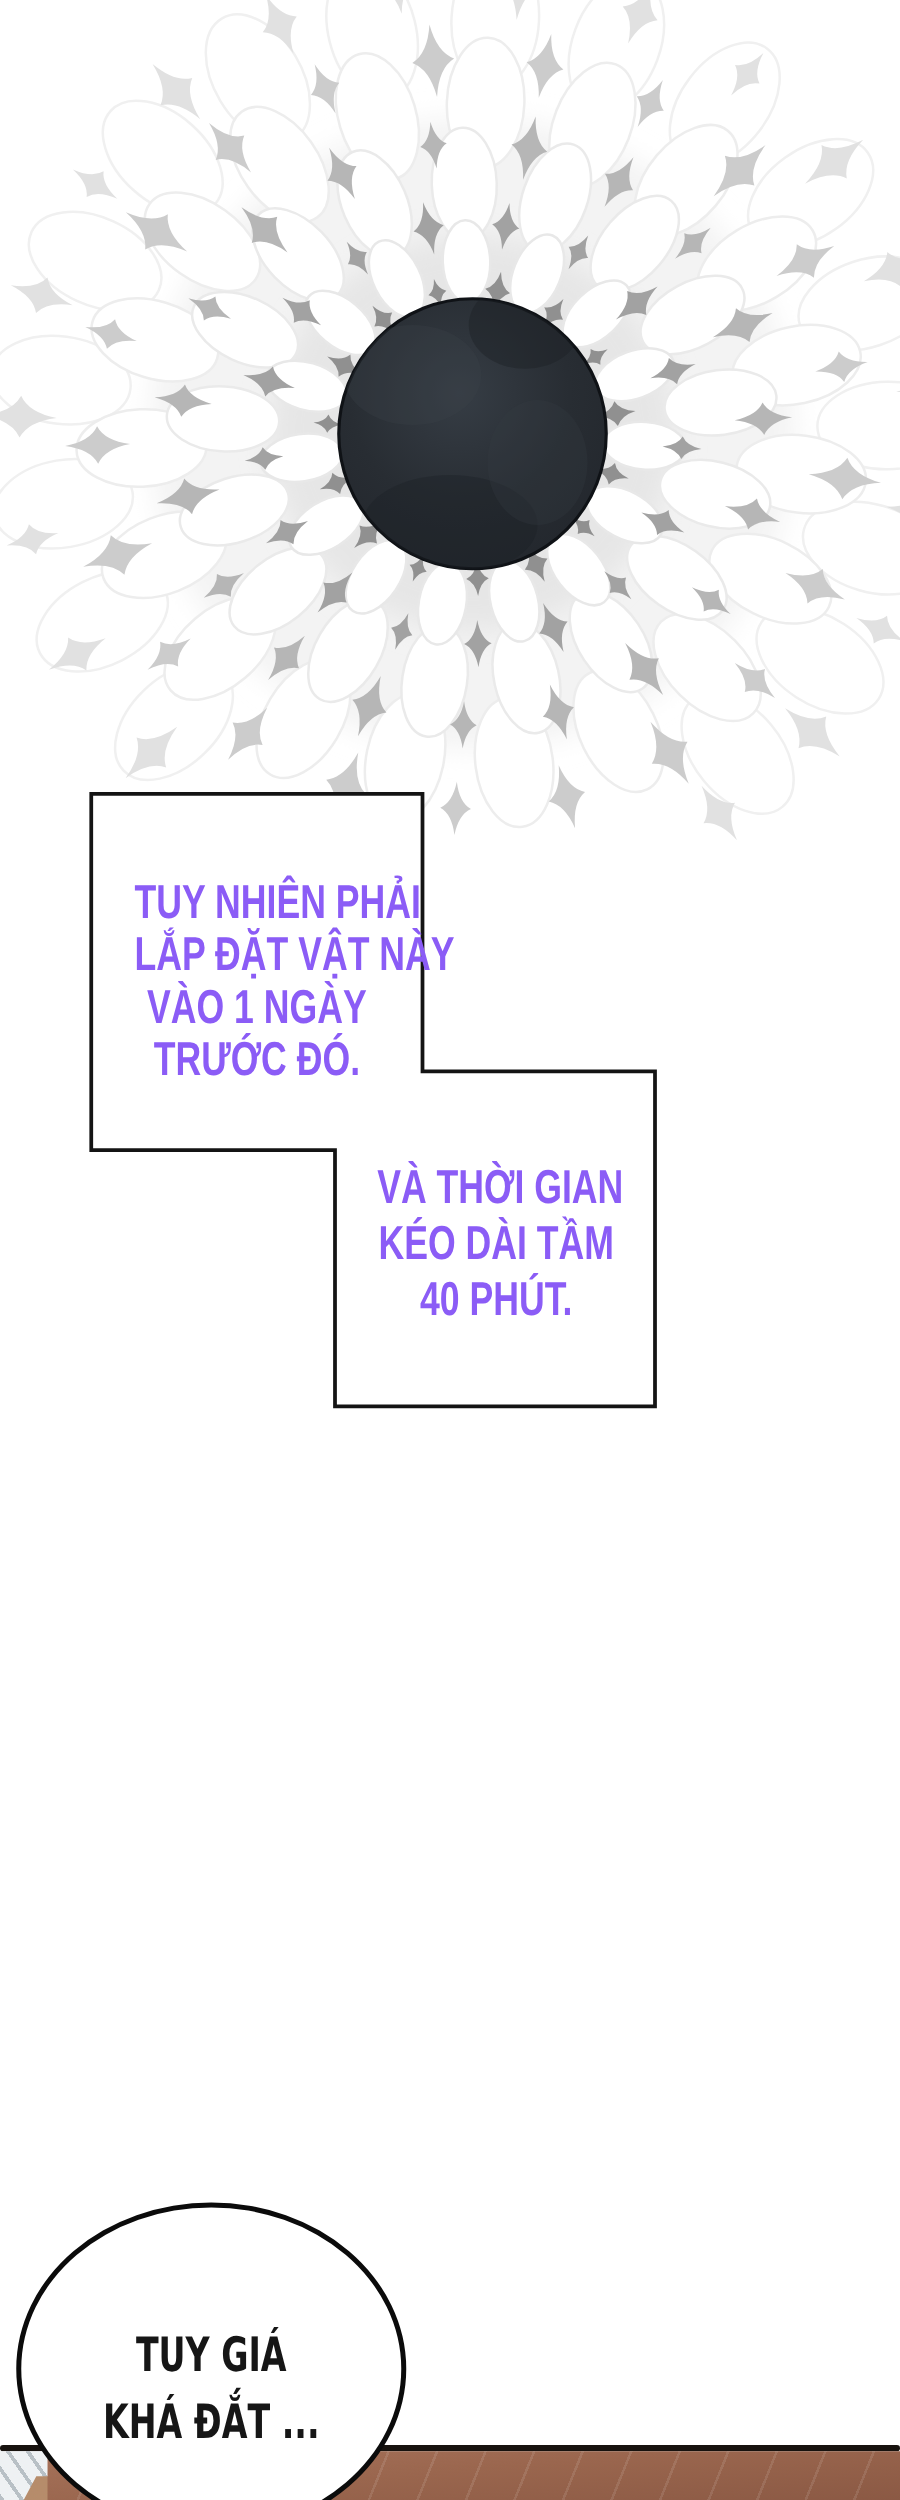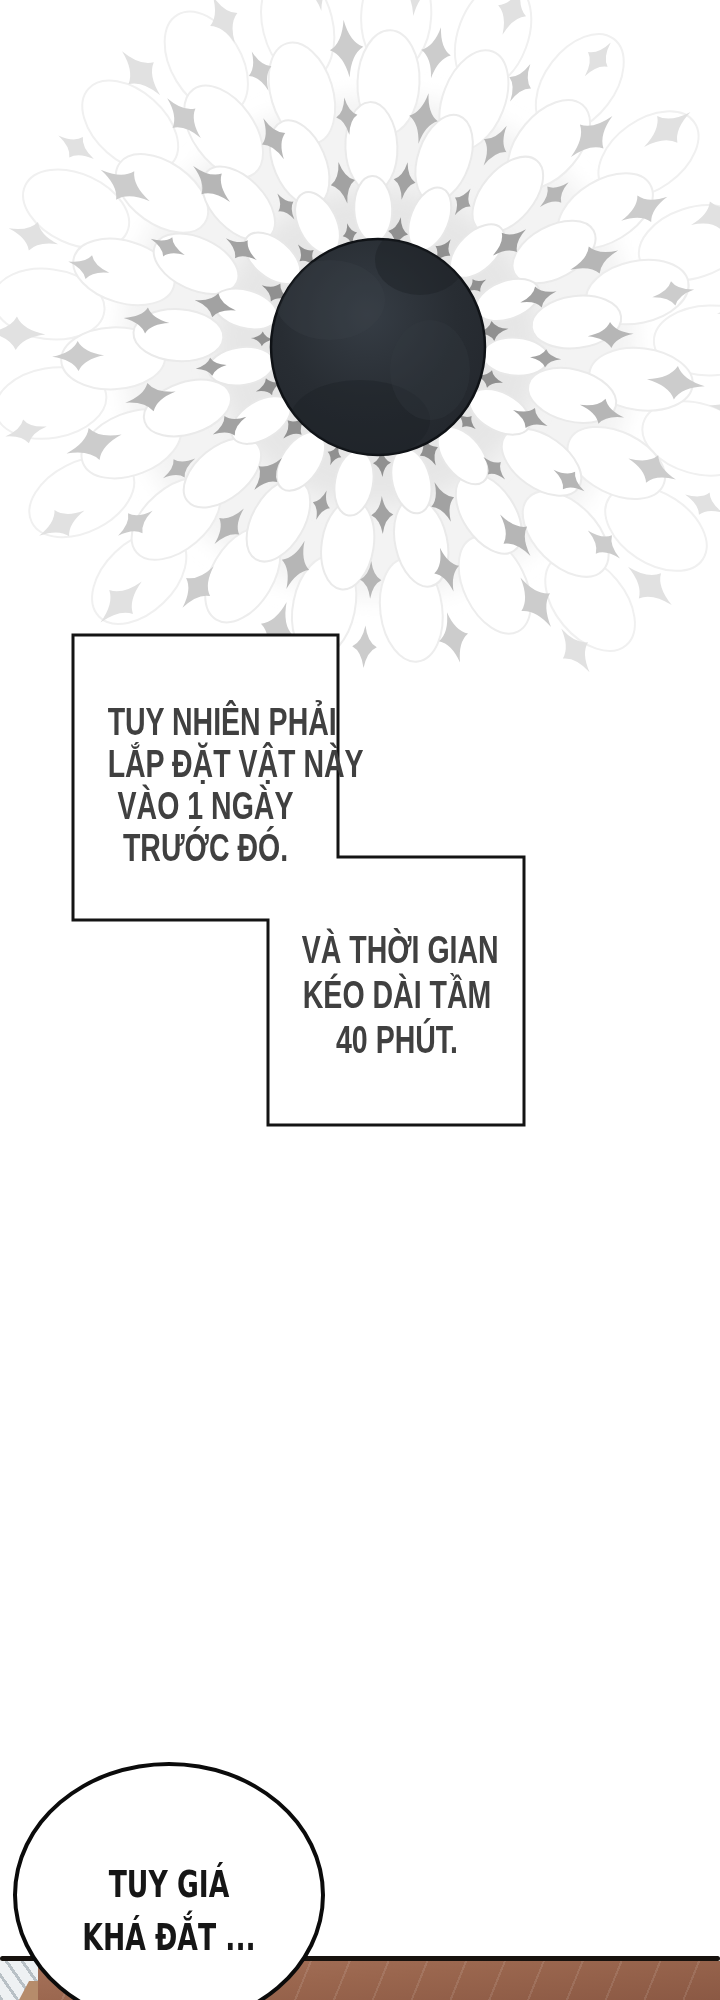--- a/index.html
+++ b/index.html
@@ -11,21 +11,21 @@
     overflow:hidden;
     font-family:"Liberation Sans", sans-serif;
   }
   .burst{position:absolute;left:0;top:0;}
   .boxes-svg{position:absolute;left:0;top:0;}
 
   .box-text{
     position:absolute;
     display:flex;flex-direction:column;justify-content:center;
     text-align:center;
-    color:#404040;
+    color:#8b5cf6;
     font-weight:bold;
     font-family:"Liberation Sans", sans-serif;
   }
   .box-text .ln{
     display:block;
     font-size:38px;
     line-height:42px;
     white-space:nowrap;
     transform:scaleX(0.75);
     transform-origin:50% 50%;

